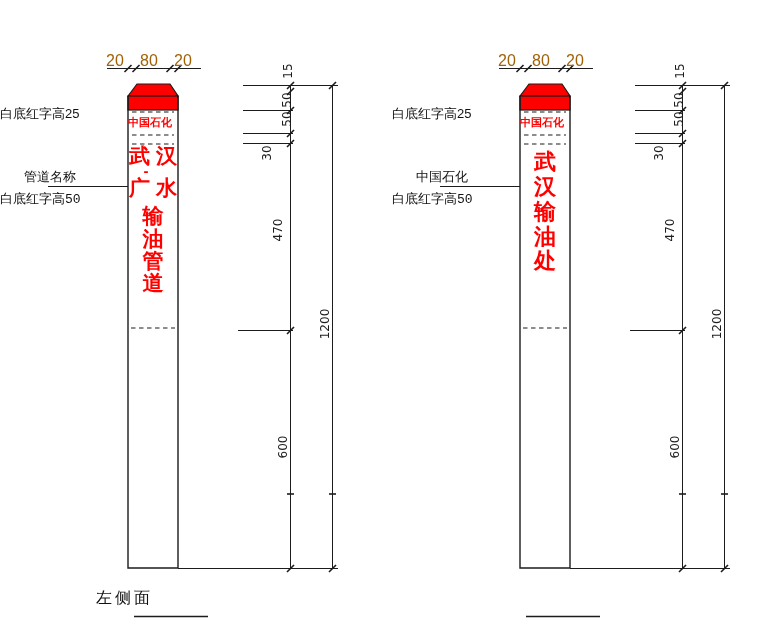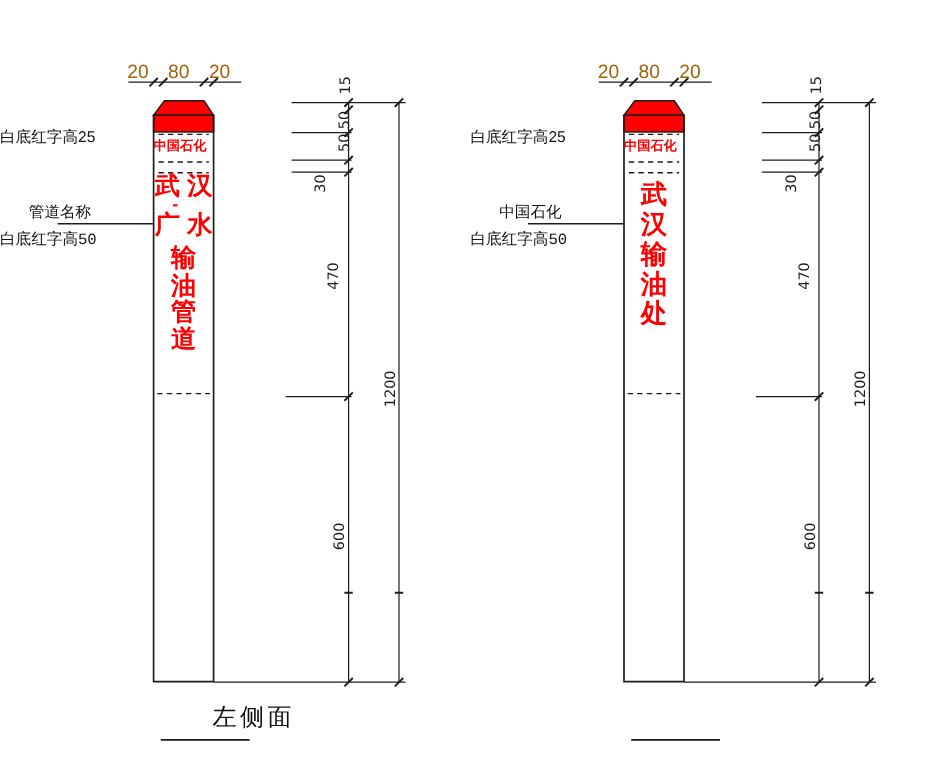--- a/index.html
+++ b/index.html
@@ -53,22 +53,22 @@
     font-size:15px;font-weight:bold;color:#ff0000;line-height:10px;
   }
   .t-single{
     position:absolute;left:128px;width:50px;text-align:center;
     font-size:21px;font-weight:bold;color:#ff0000;line-height:22px;
   }
   .t-single.big{font-size:22px;line-height:23px;}
 
   
   .caption{
-    position:absolute;left:96px;top:586px;width:150px;text-align:right;
-    font-size:20px;color:#111;letter-spacing:3px;line-height:24px;
+    position:absolute;left:96px;top:586px;width:150px;text-align:left;
+    font-size:16px;color:#111;letter-spacing:3px;line-height:24px;
   }
 </style>
 </head>
 <body>
 
 <div class="view" id="view-left">
   <svg class="linework" width="388" height="639" viewBox="0 0 388 639">
 
     <path d="M128,96 L137,84 L170,84 L178,96 Z" fill="#ff0000" stroke="#1c1c1c" stroke-width="1.2"></path>
     <rect x="128" y="96" width="50" height="14" fill="#ff0000" stroke="#1c1c1c" stroke-width="1.2"></rect>

